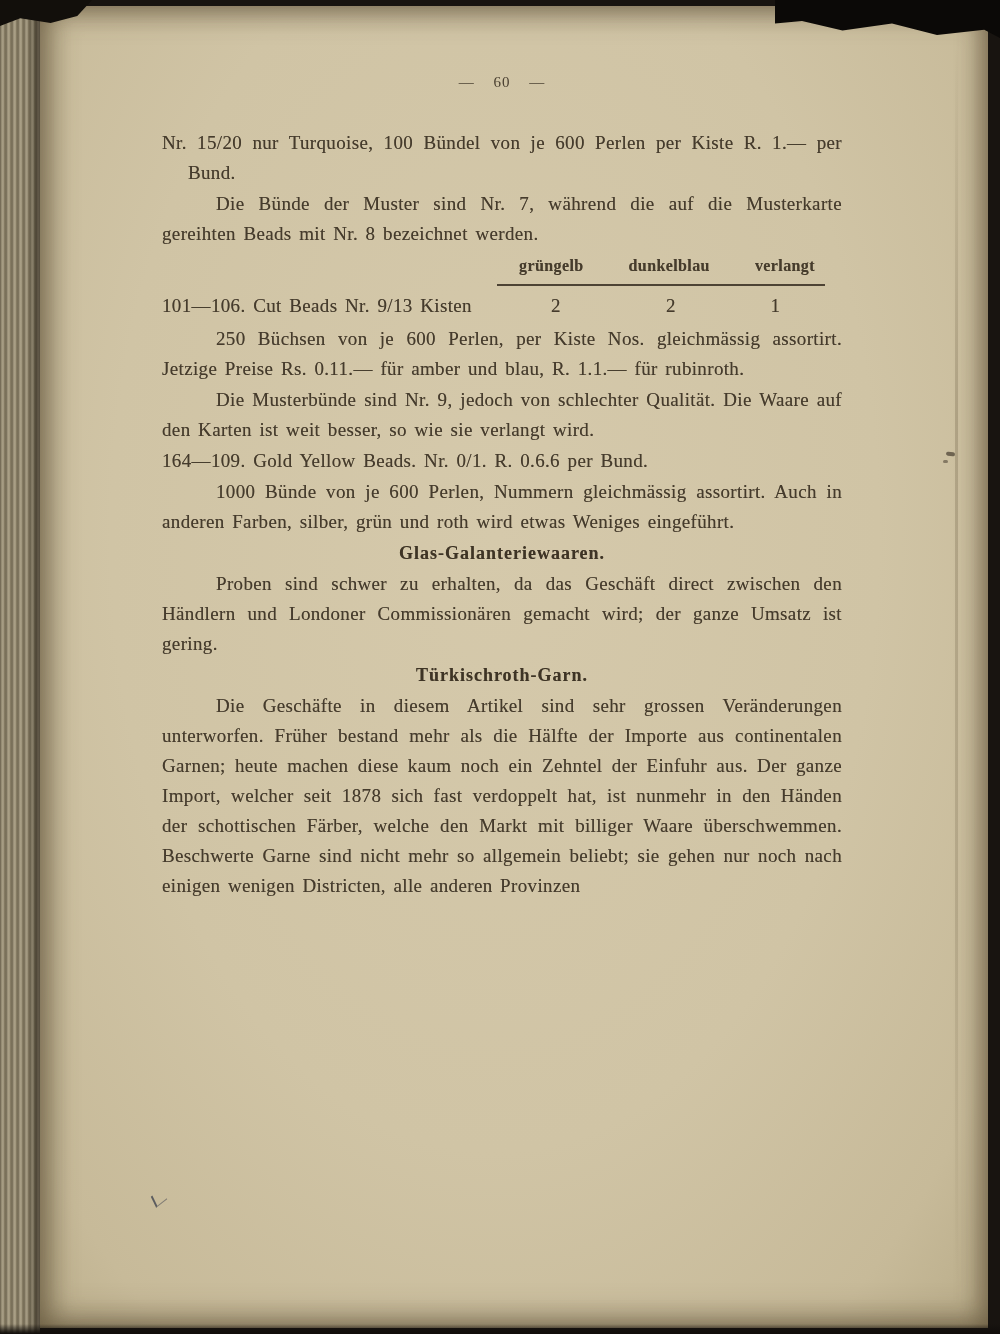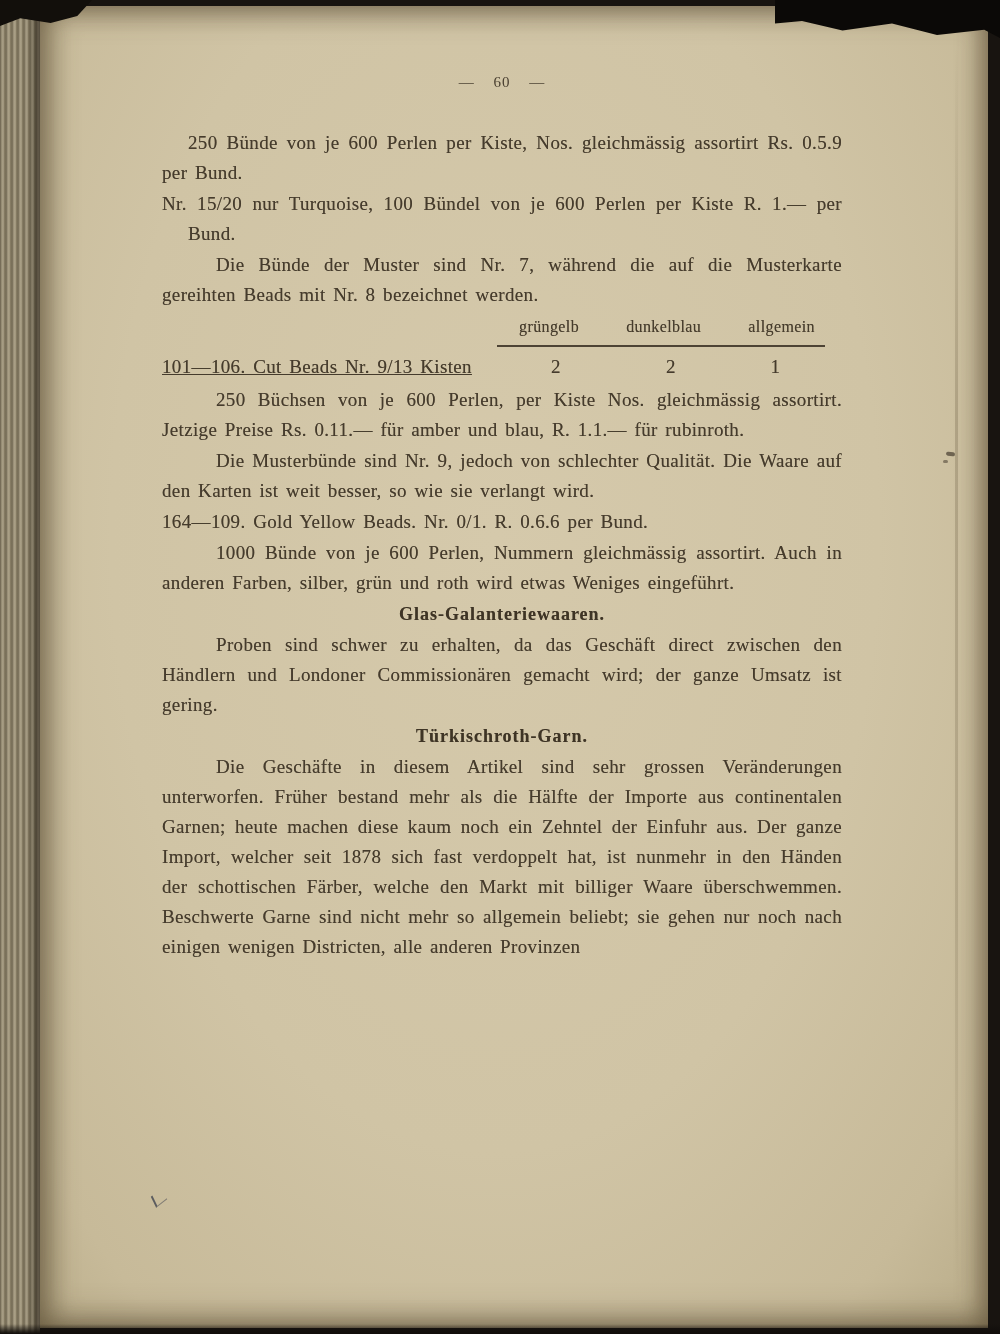--- a/index.html
+++ b/index.html
@@ -90,24 +90,24 @@
   .heading-glas { margin-top:10px; }
   .heading-garn { margin-top:16px; margin-bottom:9px; }
 
   
   .bead-table { margin:2px 0 3px; }
   .bt-head {
     margin-left:335px; width:328px;
     display:flex; justify-content:space-between;
     padding:0 10px 3px 22px;
     border-bottom:2px solid #4d4334;
-    font-weight:normal; font-size:16px; letter-spacing:.4px; color:#463c2c;gap:9px;
+    font-weight:bold; font-size:16px; letter-spacing:.4px; color:#463c2c;gap:9px;
   }
   .bt-row { display:flex; margin-top:5px; }
-  .bt-label { width:335px; white-space:nowrap;text-decoration:underline; }
+  .bt-label { width:335px; white-space:nowrap; }
   .bt-val-1 { width:118px; text-align:center; }
   .bt-val-2 { width:112px; text-align:center; }
   .bt-val-3 { width:97px;  text-align:center; }
 </style>
 </head>
 <body>
 
 <div class="scene">
 
   <div class="binding"></div>
@@ -116,31 +116,30 @@
 
     <div class="crease"></div>
     <div class="pen-mark"></div>
     <div class="speck-1"></div>
     <div class="speck-2"></div>
 
     <div class="pagenum">— 60 —</div>
 
     <div class="content">
 
-      <p class="p-entry1">250 Bünde von je 600 Perlen per Kiste, Nos. gleichmässig assortirt Rs. 0.5.9 per Bund.</p>
 
       <p class="p-entry2">Nr. 15/20 nur Turquoise, 100 Bündel von je 600 Perlen per Kiste R. 1.— per Bund.</p>
 
       <p class="p-indent">Die Bünde der Muster sind Nr. 7, während die auf die Musterkarte gereihten Beads mit Nr. 8 bezeichnet werden.</p>
 
       <div class="bead-table">
         <div class="bt-head">
           <span>grüngelb</span>
           <span>dunkelblau</span>
-          <span>allgemein</span>
+          <span>verlangt</span>
         </div>
         <div class="bt-row">
           <span class="bt-label">101—106. Cut Beads Nr. 9/13 Kisten</span>
           <span class="bt-val-1">2</span>
           <span class="bt-val-2">2</span>
           <span class="bt-val-3">1</span>
         </div>
       </div>
 
       <p class="p-indent">250 Büchsen von je 600 Perlen, per Kiste Nos. gleichmässig assortirt. Jetzige Preise Rs. 0.11.— für amber und blau, R. 1.1.— für rubinroth.</p>

